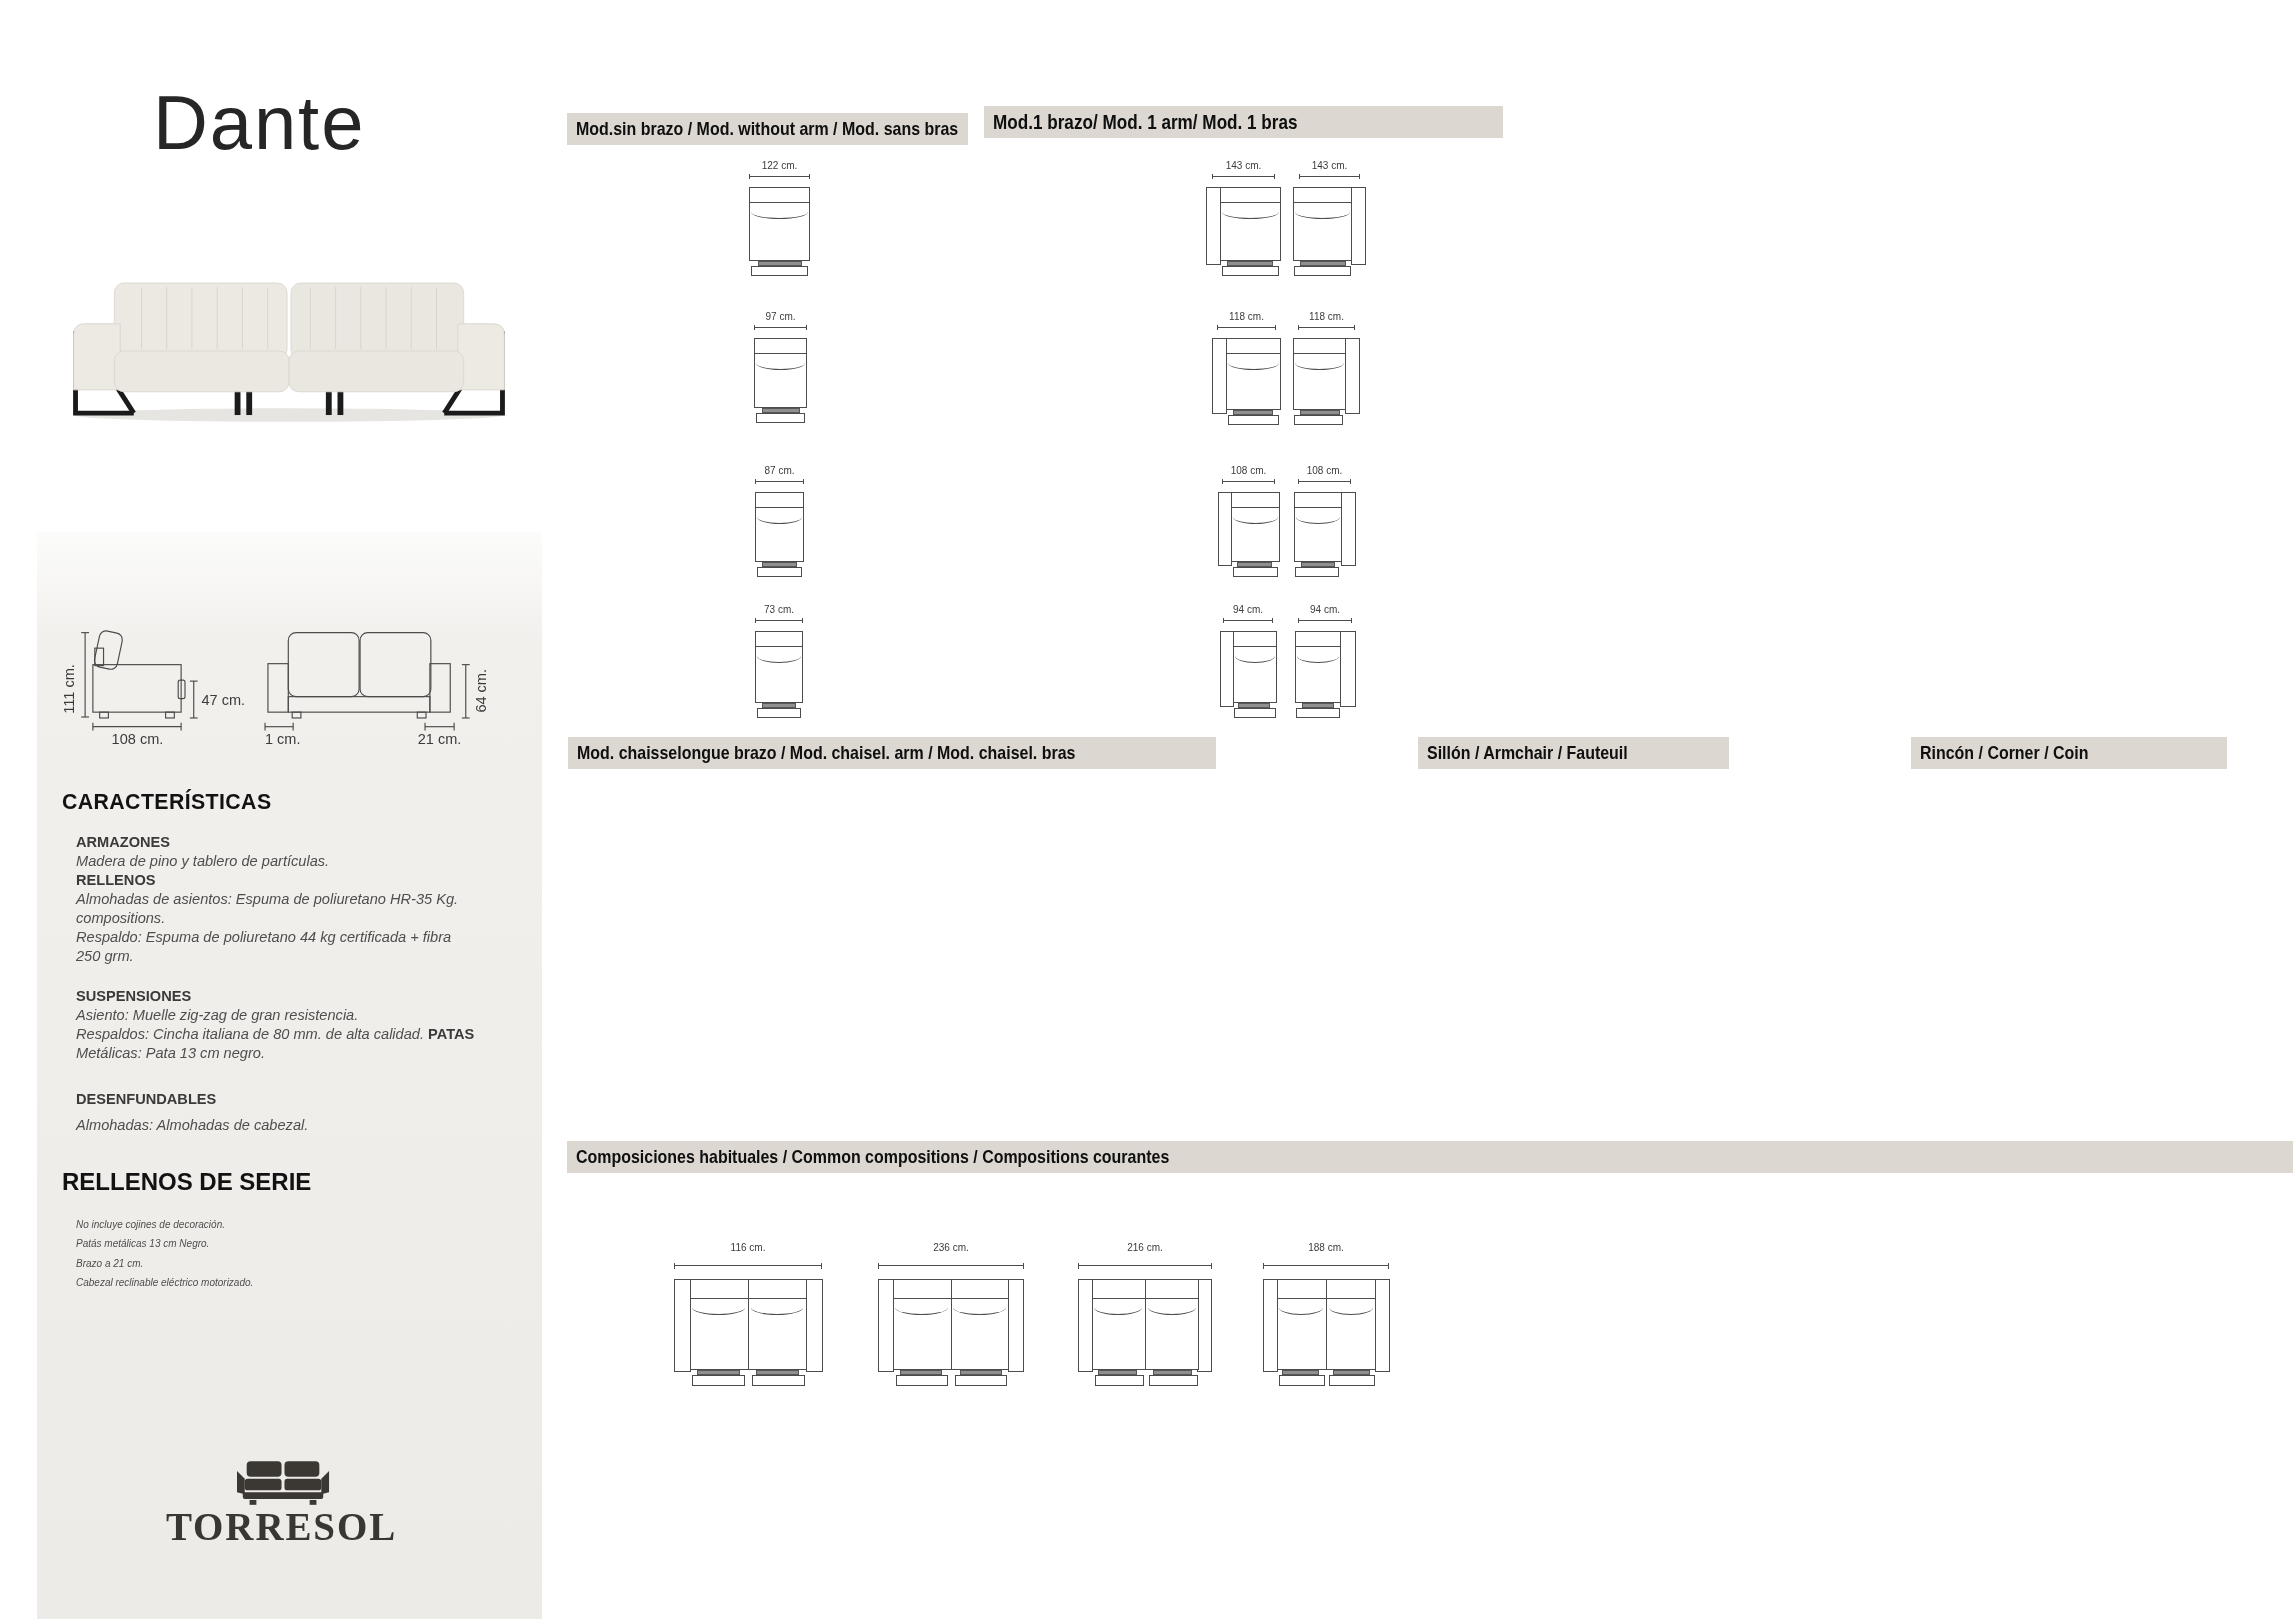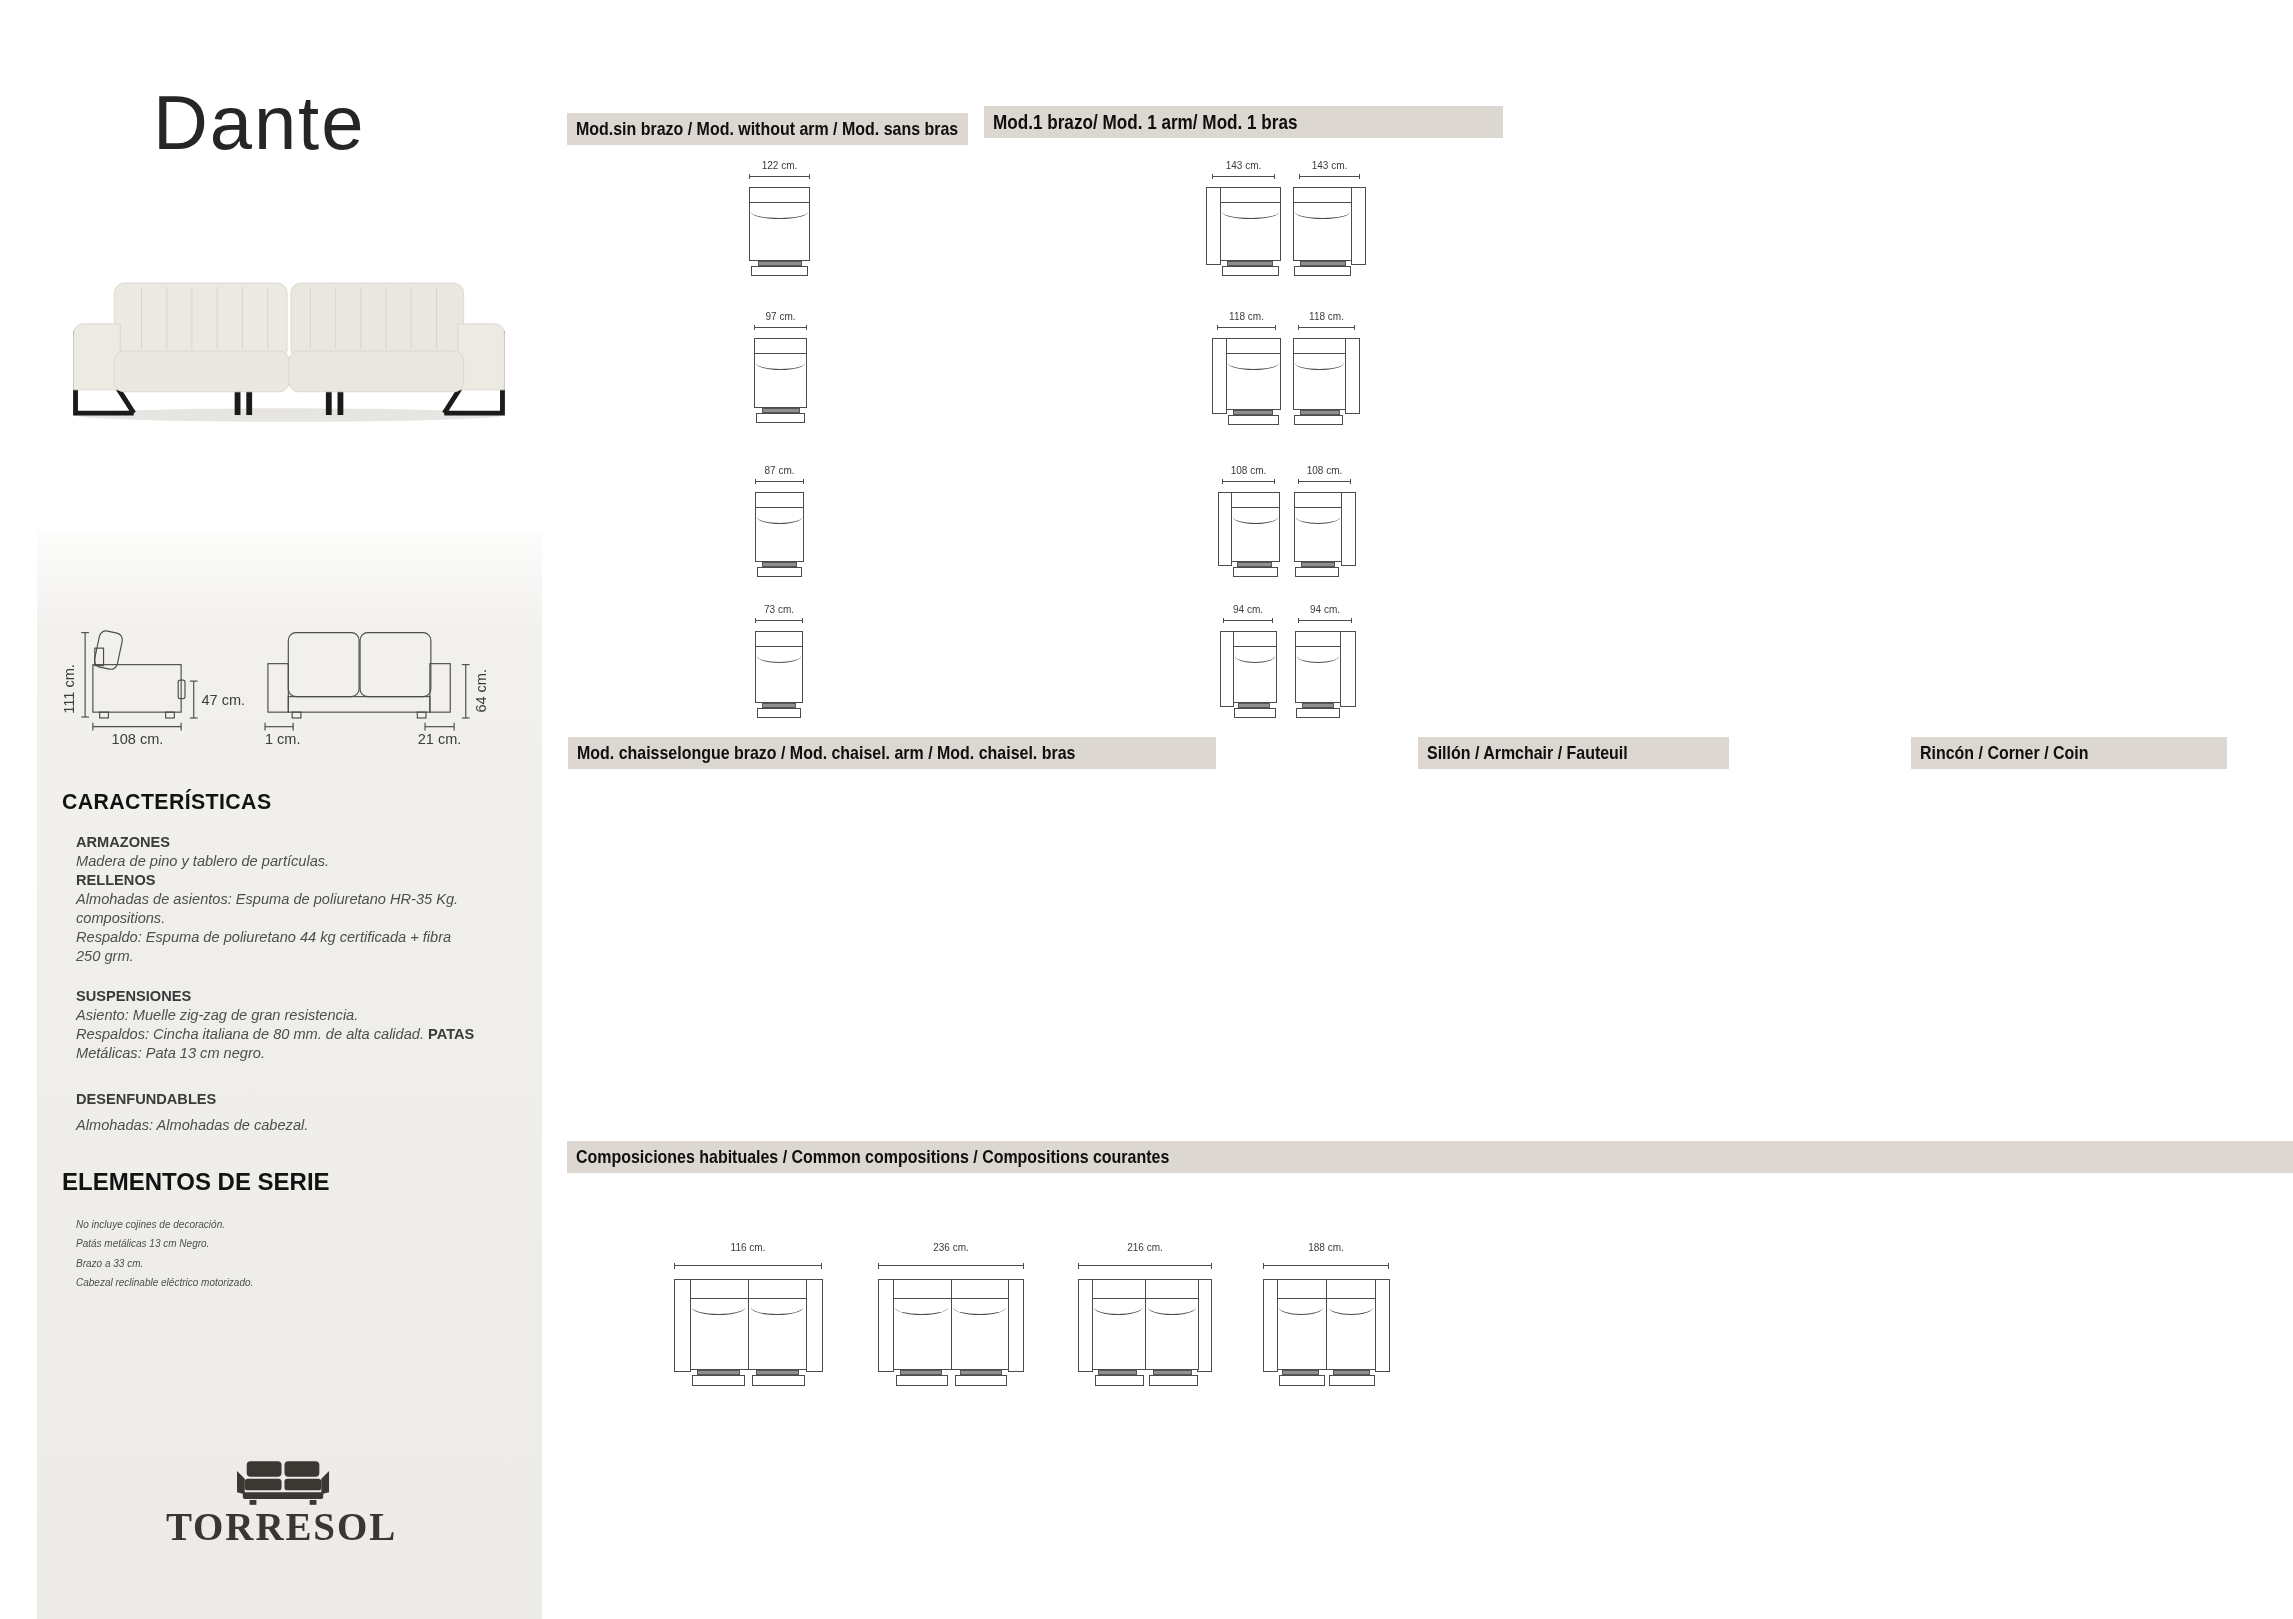--- a/index.html
+++ b/index.html
@@ -151,25 +151,25 @@
   <div class="itxt">Respaldo: Espuma de poliuretano 44 kg certificada + fibra</div>
   <div class="itxt">250 grm.</div>
   <div class="blk-label gap1">SUSPENSIONES</div>
   <div class="itxt">Asiento: Muelle zig-zag de gran resistencia.</div>
   <div><span class="itxt">Respaldos: Cincha italiana de 80 mm. de alta calidad.</span> <span class="blk-label">PATAS</span></div>
   <div class="itxt">Metálicas: Pata 13 cm negro.</div>
   <div class="blk-label gap2">DESENFUNDABLES</div>
   <div class="itxt gap3">Almohadas: Almohadas de cabezal.</div>
 </div>
 
-<div class="serie-h">ELEMENTOS DE SERIE</div>
+<div class="serie-h">RELLENOS DE SERIE</div>
 <div class="serie-body">
   <div>No incluye cojines de decoración.</div>
   <div>Patás metálicas 13 cm Negro.</div>
-  <div>Brazo a 33 cm.</div>
+  <div>Brazo a 21 cm.</div>
   <div>Cabezal reclinable eléctrico motorizado.</div>
 </div>
 
 <svg class="abs" style="left:237px;top:1459px" width="93" height="49" viewBox="0 0 96 50" fill="#3b3733">
   <rect x="10" y="2" width="36" height="16" rx="4"></rect>
   <rect x="49" y="2" width="36" height="16" rx="4"></rect>
   <rect x="8" y="20" width="38" height="12" rx="3"></rect>
   <rect x="49" y="20" width="38" height="12" rx="3"></rect>
   <path d="M8,20 L0,12 L0,34 L8,36 Z"></path>
   <path d="M87,20 L95,12 L95,34 L87,36 Z"></path>

